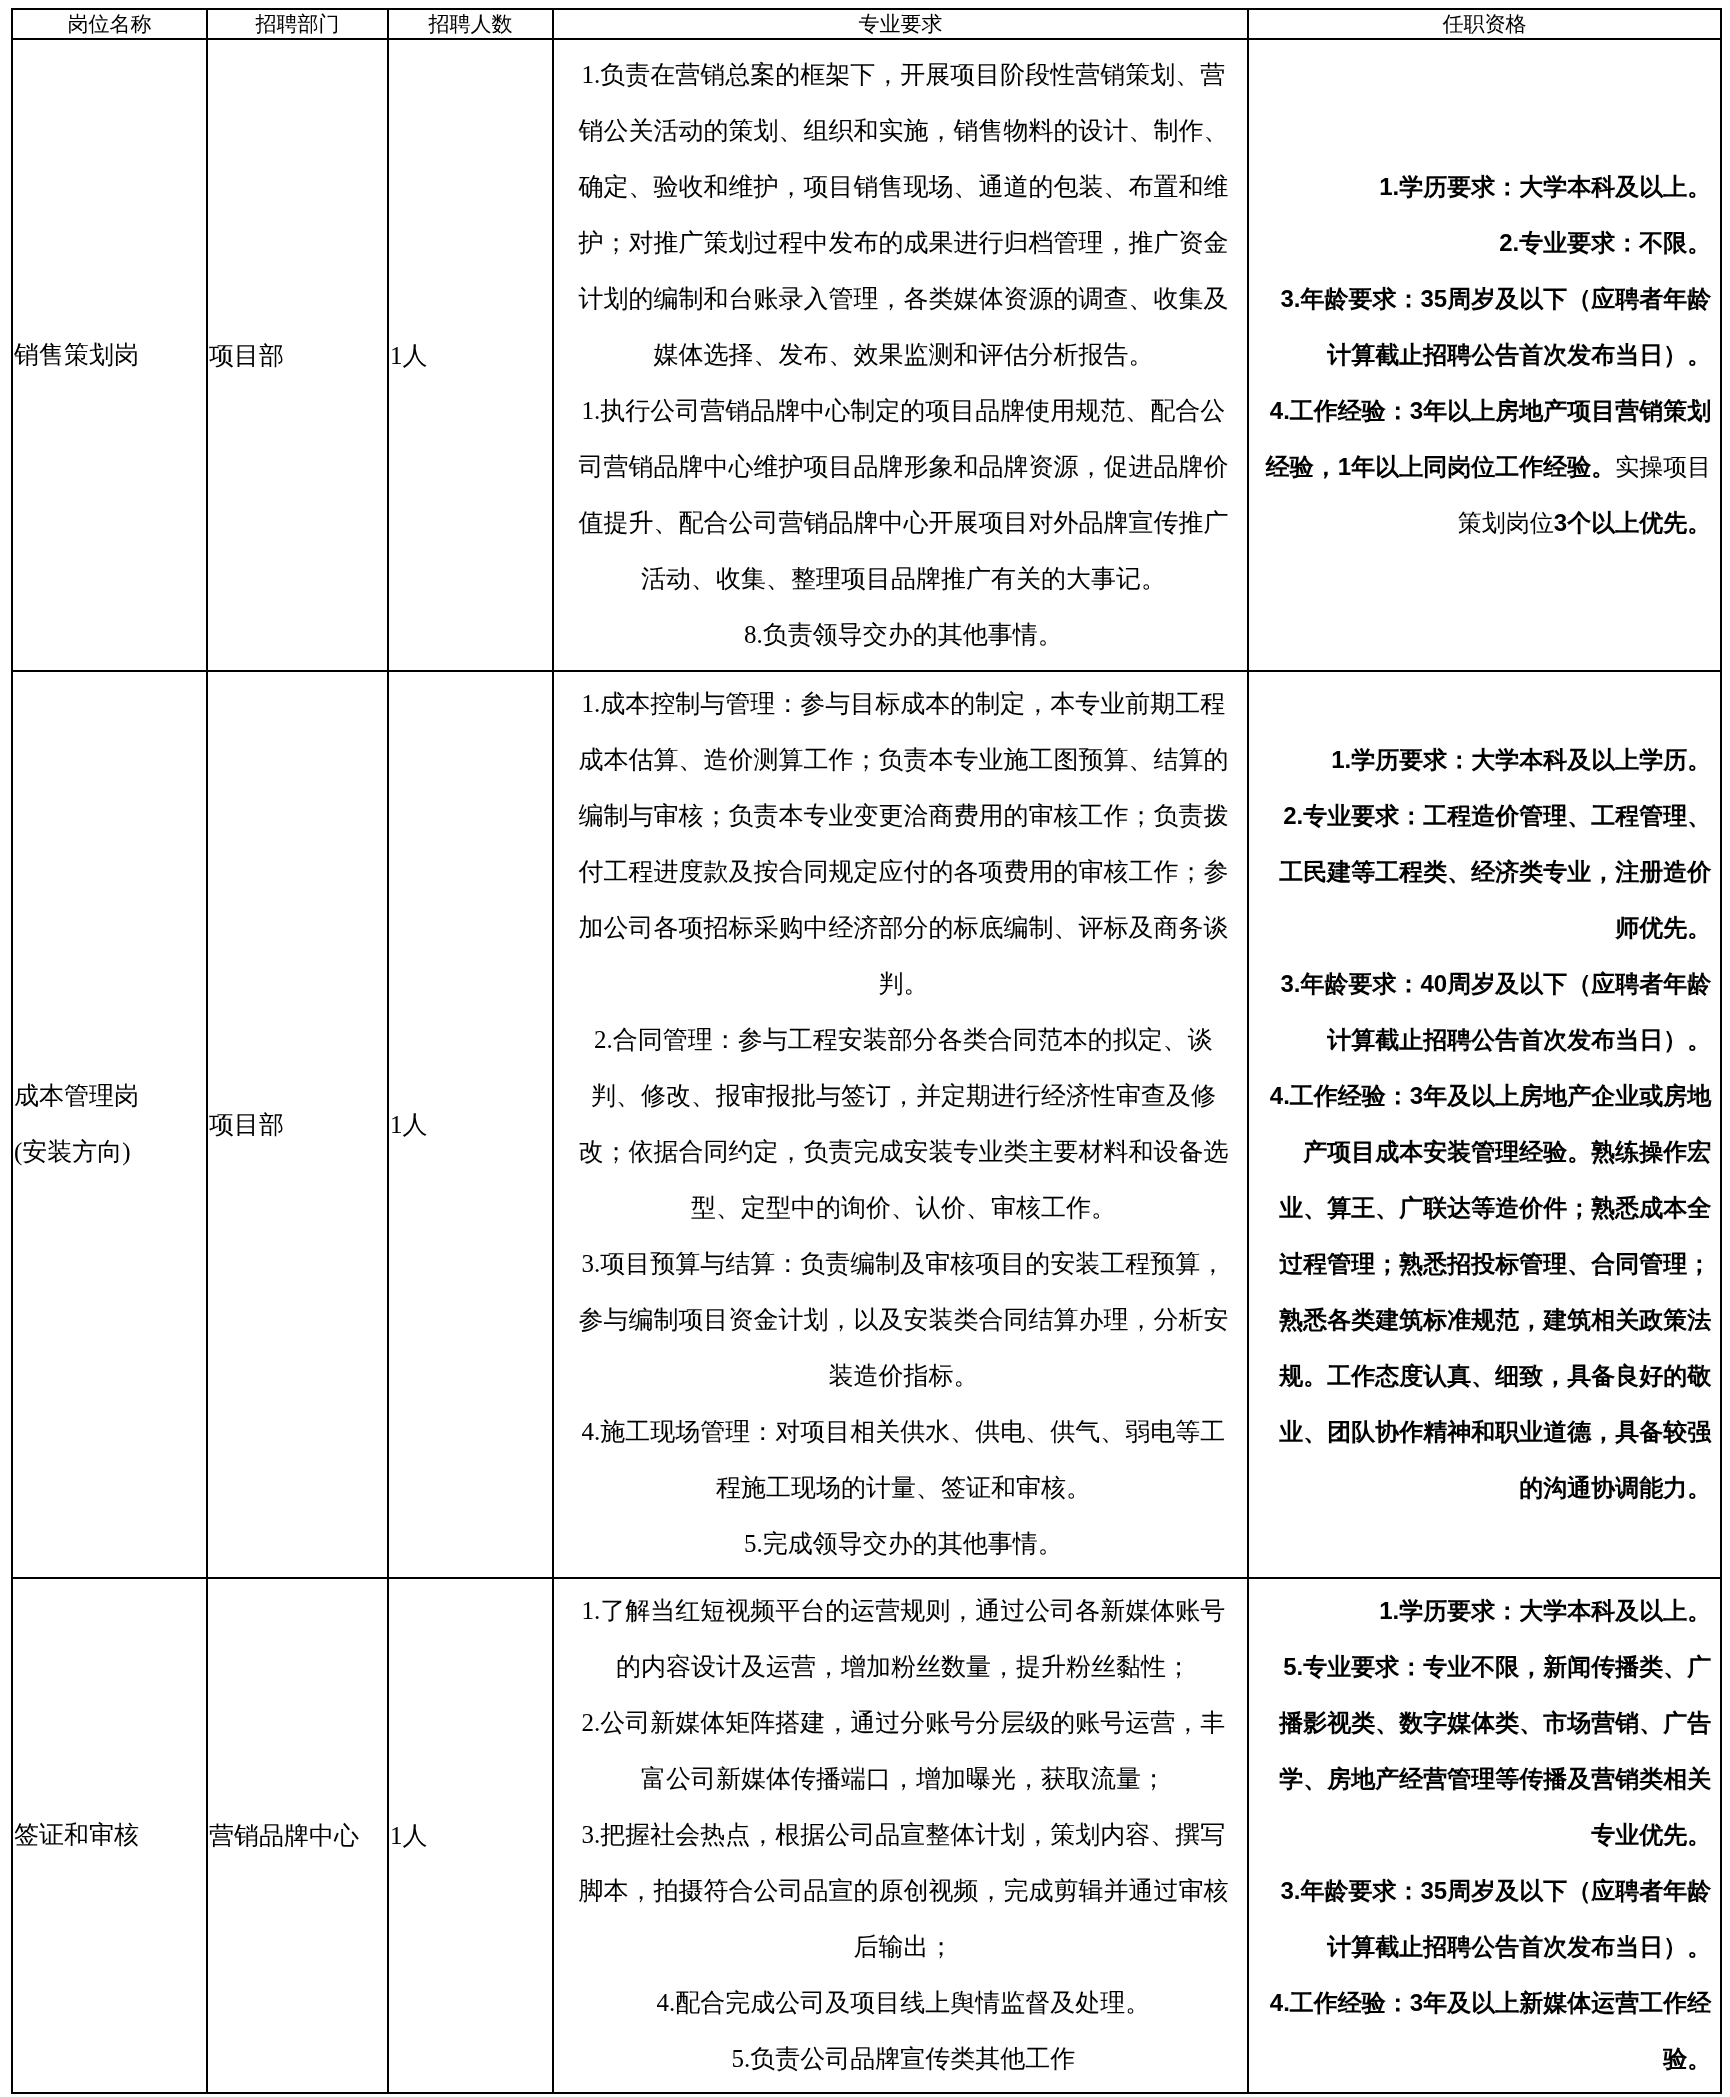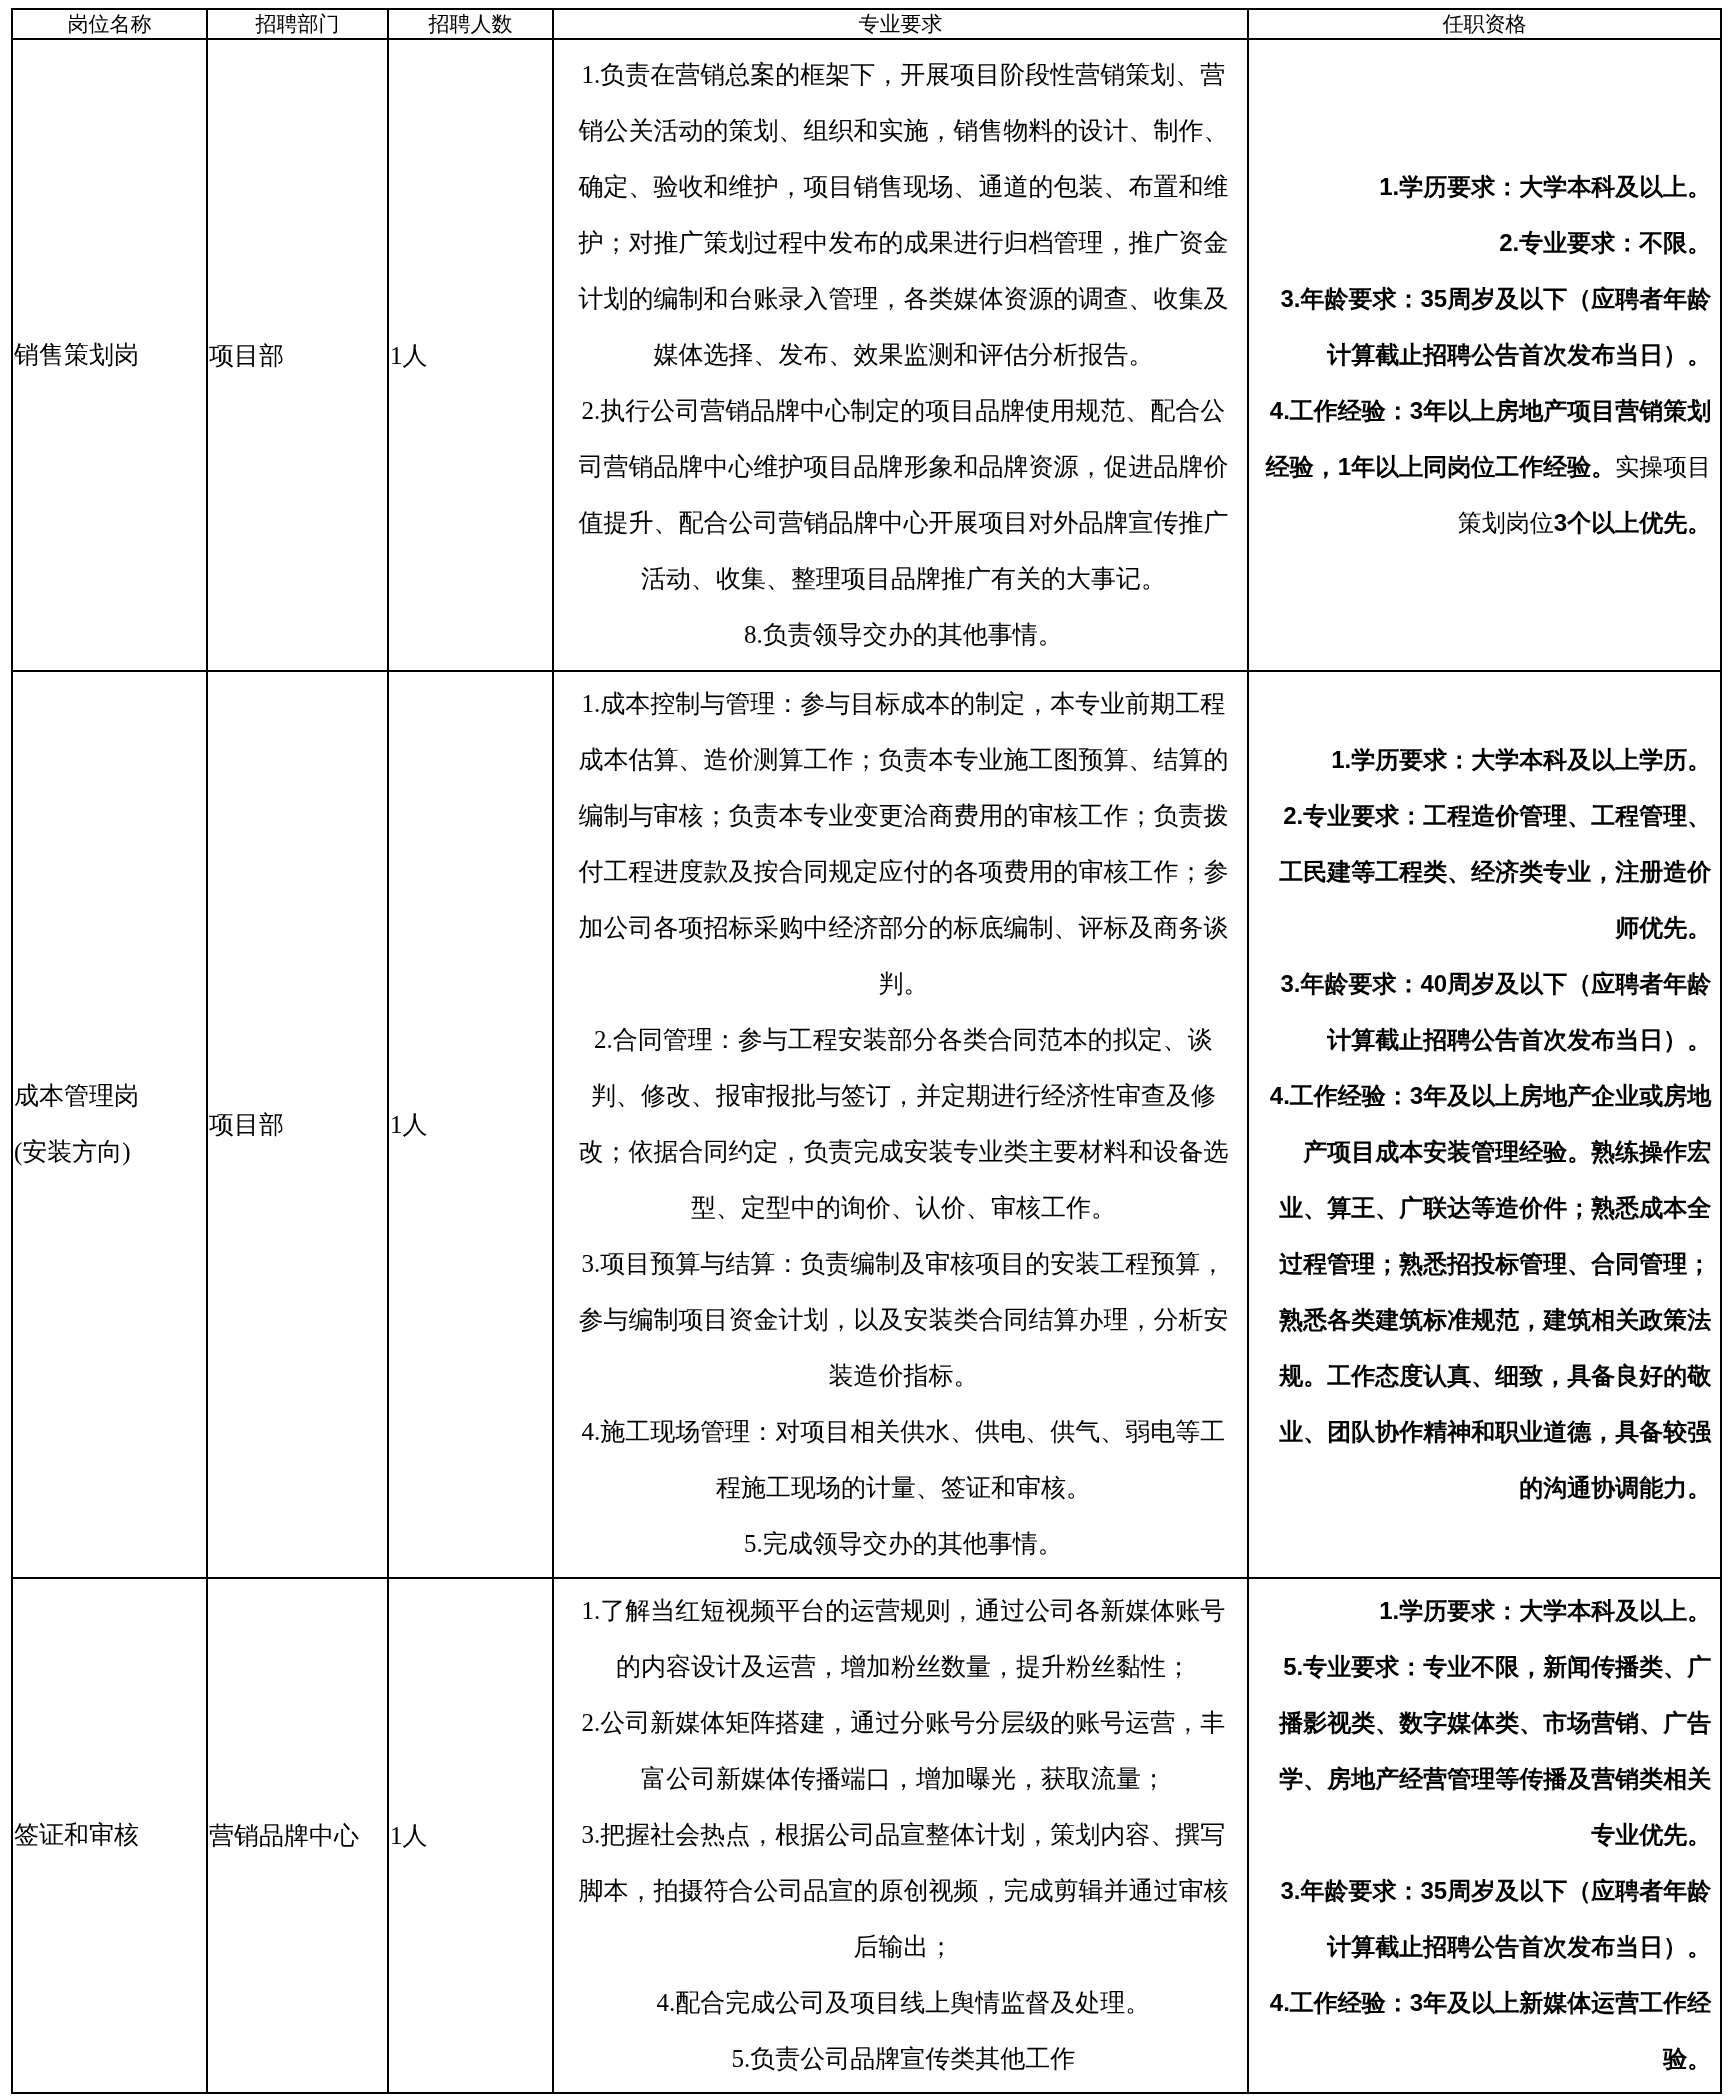--- a/index.html
+++ b/index.html
@@ -97,21 +97,21 @@
         <th>任职资格</th>
       </tr>
     </thead>
     <tbody>
         <tr style="height: 632px;">
           <td class="cell-center pos">销售策划岗</td>
           <td class="cell-center">项目部</td>
           <td class="cell-center">1人</td>
           <td class="duties">
             <p>1.负责在营销总案的框架下，开展项目阶段性营销策划、营销公关活动的策划、组织和实施，销售物料的设计、制作、确定、验收和维护，项目销售现场、通道的包装、布置和维护；对推广策划过程中发布的成果进行归档管理，推广资金计划的编制和台账录入管理，各类媒体资源的调查、收集及媒体选择、发布、效果监测和评估分析报告。</p>
-            <p>2.执行公司营销品牌中心制定的项目品牌使用规范、配合公司营销品牌中心维护项目品牌形象和品牌资源，促进品牌价值提升、配合公司营销品牌中心开展项目对外品牌宣传推广活动、收集、整理项目品牌推广有关的大事记。</p>
+            <p>1.执行公司营销品牌中心制定的项目品牌使用规范、配合公司营销品牌中心维护项目品牌形象和品牌资源，促进品牌价值提升、配合公司营销品牌中心开展项目对外品牌宣传推广活动、收集、整理项目品牌推广有关的大事记。</p>
             <p>8.负责领导交办的其他事情。</p>
           </td>
           <td class="quals">
             <p><span class="seg-b">1.学历要求：大学本科及以上。</span></p>
             <p><span class="seg-b">2.专业要求：不限。</span></p>
             <p><span class="seg-b">3.年龄要求：35周岁及以下（应聘者年龄计算截止招聘公告首次发布当日）。</span></p>
             <p><span class="seg-b">4.工作经验：3年以上房地产项目营销策划经验，1年以上同岗位工作经验。</span><span class="seg-r">实操项目策划岗位</span><span class="seg-b">3个以上优先。</span></p>
           </td>
         </tr>
         <tr style="height: 902px;">

